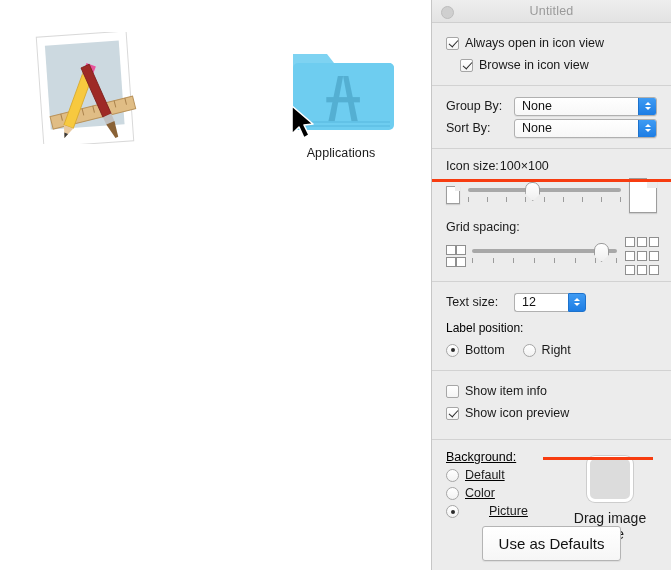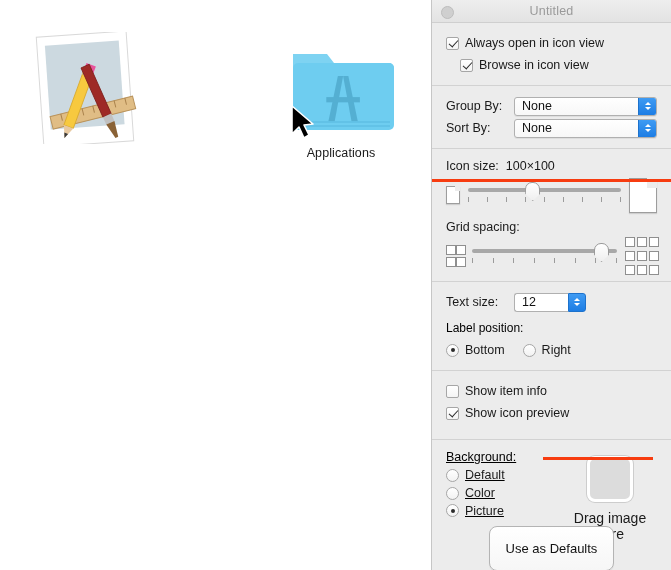--- a/index.html
+++ b/index.html
@@ -218,21 +218,21 @@
     justify-content: center;
   }
 
   
   .slider-block { padding: 0 14px; }
   .slider-caption {
     font-size: 12.5px;
     color: #1a1a1a;
     margin: 2px 0 5px 0;
     display: flex;
-    gap: 7px;
+    gap: 1px;
   }
   .slider-caption .value { color: #1a1a1a; }
   .slider-row {
     display: flex;
     align-items: center;
     gap: 8px;
     height: 34px;
   }
   .slider-track-wrap {
     flex: 1;
@@ -350,23 +350,23 @@
   .defaults-row {
     position: absolute;
     left: 0; right: 0;
     top: 526px;
     display: flex;
     justify-content: center;
   }
   .push-button {
     background: linear-gradient(to bottom,#ffffff,#f6f6f6);
     border: 1px solid #b4b4b4;
-    border-radius: 8px;
-    padding: 14px 16px;
-    font-size: 13px;
+    border-radius: 3px;
+    padding: 8px 16px;
+    font-size: 15px;
     color: #111111;
     box-shadow: 0 1px 1px rgba(0,0,0,0.07);
   }
 
   .sep-gap { height: 6px; }
 </style>
 </head>
 <body>
 
 <div id="desktop">
@@ -587,21 +587,21 @@
       <div class="bg-left">
         <div class="bg-title">Background:</div>
         <div style="display:flex;align-items:center;margin:3px 0;">
           <span class="rb"></span>
           <span class="cb-label">Default</span>
         </div>
         <div style="display:flex;align-items:flex-end;margin:4px 0;">
           <span class="rb"></span>
           <span class="cb-label">Color</span>
         </div>
-        <div style="display:flex;align-items:flex-start;margin:3px 0;">
+        <div style="display:flex;align-items:flex-end;margin:3px 0;gap:24px;">
           <span class="rb selected"></span>
           <span class="cb-label">Picture</span>
         </div>
       </div>
       <div class="well-col">
         <div class="image-well"></div>
         <div class="well-caption">Drag image here</div>
       </div>
     </div>
   </div>

